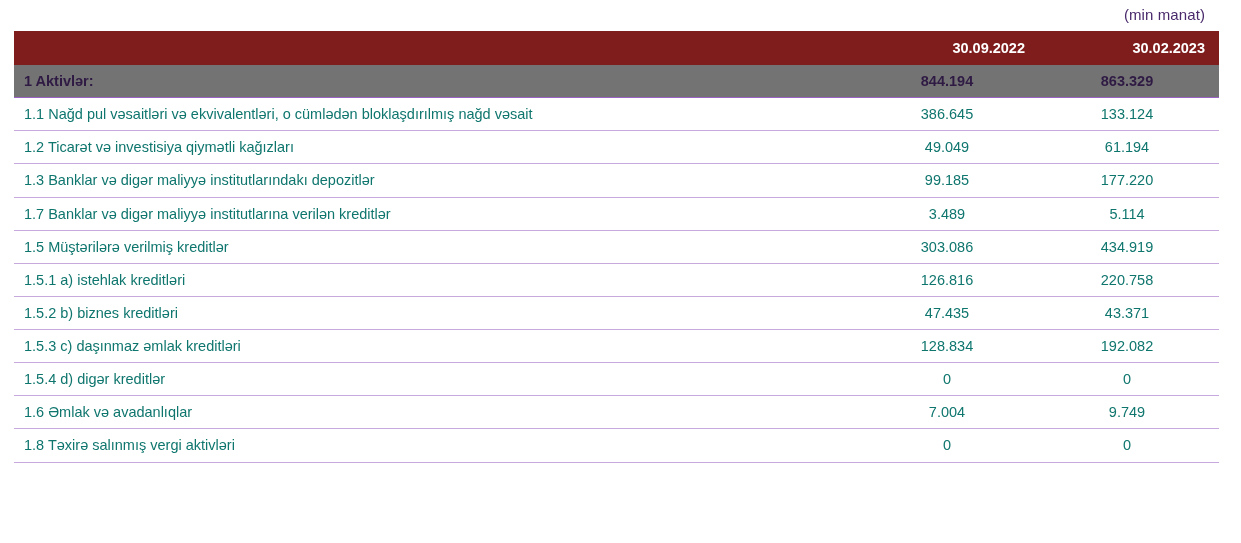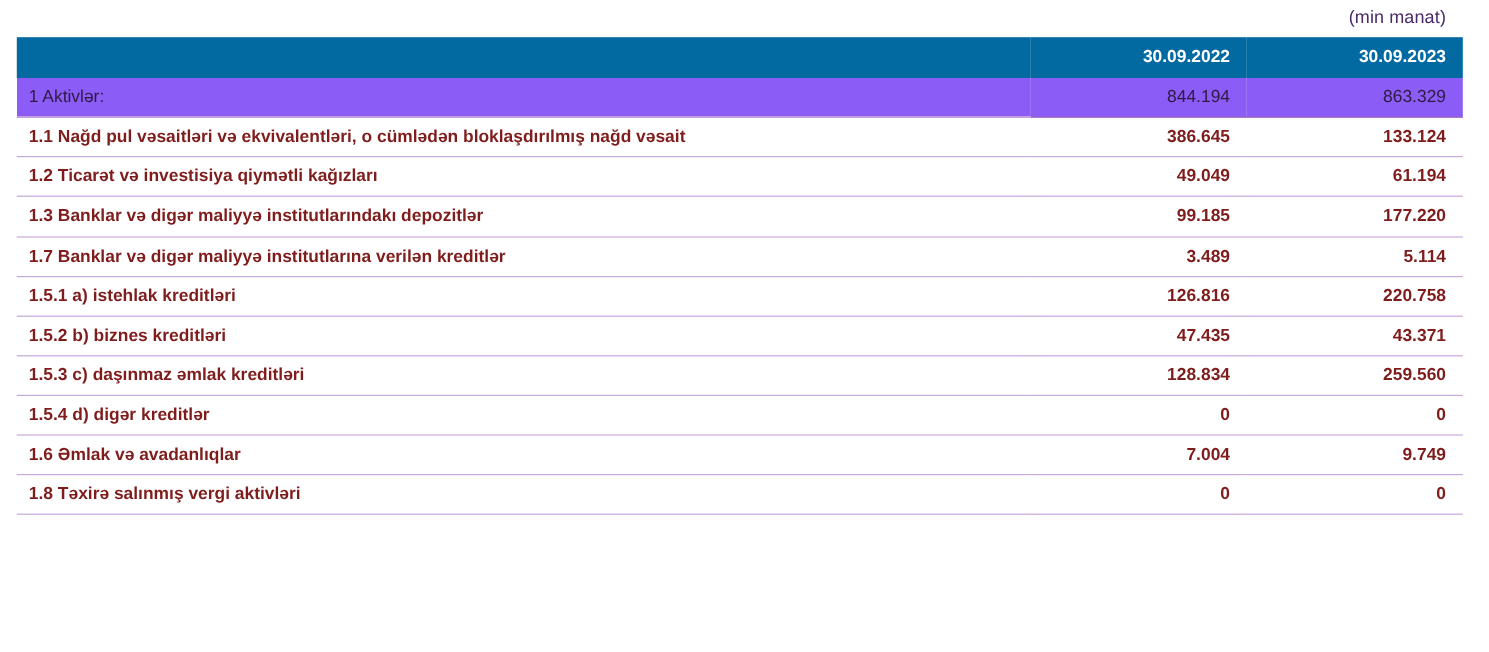--- a/index.html
+++ b/index.html
@@ -32,55 +32,54 @@
     width: 1205px;
     margin-left: 14px;
     border-collapse: collapse;
     table-layout: fixed;
     font-size: 14.5px;
   }
   table.fin col.c-label { width: 845px; }
   table.fin col.c-num { width: 180px; }
 
   thead th {
-    background: #0369a1;
+    background: #7f1d1d;
     color: #ffffff;
     font-weight: bold;
     font-size: 14.5px;
     padding: 9px 14px 9px 10px;
     text-align: right;
     border: none;
     white-space: nowrap;
   }
   thead th.head-blank {
     text-align: left;
   }
   tbody tr.total-row td {
-    background: #8b5cf6;
-    font-weight: normal;
+    background: #737373;
+    font-weight: bold;
     color: #2f1a44;
     border-bottom: 1px solid #9a63c4;
   }
   tbody td {
     padding: 7px 14px 7px 10px;
     border-bottom: 1px solid #c7a9dd;
-    color: #7f1d1d;
+    color: #0f766e;
     vertical-align: middle;
     line-height: 1.25;
-    font-weight: bold;
   }
   tbody td.label {
     text-align: left;
     padding-left: 10px;
     white-space: nowrap;
     overflow: hidden;
     text-overflow: ellipsis;
   }
   tbody td.num {
-    text-align: right;
+    text-align: center;
     font-variant-numeric: tabular-nums;
     white-space: nowrap;
   }
   tbody tr:last-child td {
     border-bottom: 1px solid #c7a9dd;
   }
 </style>
 </head>
 <body>
 
@@ -91,21 +90,21 @@
   <table class="fin">
     <colgroup>
       <col class="c-label">
       <col class="c-num">
       <col class="c-num">
     </colgroup>
     <thead>
       <tr>
         <th class="head-blank"></th>
         <th>30.09.2022</th>
-        <th>30.09.2023</th>
+        <th>30.02.2023</th>
       </tr>
     </thead>
     <tbody id="fin-body">
         <tr class="total-row">
           <td class="label">1 Aktivlər:</td>
           <td class="num">844.194</td>
           <td class="num">863.329</td>
         </tr>
         <tr>
           <td class="label">1.1 Nağd pul vəsaitləri və ekvivalentləri, o cümlədən bloklaşdırılmış nağd vəsait</td>
@@ -121,33 +120,38 @@
           <td class="label">1.3 Banklar və digər maliyyə institutlarındakı depozitlər</td>
           <td class="num">99.185</td>
           <td class="num">177.220</td>
         </tr>
         <tr>
           <td class="label">1.7 Banklar və digər maliyyə institutlarına verilən kreditlər</td>
           <td class="num">3.489</td>
           <td class="num">5.114</td>
         </tr>
         <tr>
+          <td class="label">1.5 Müştərilərə verilmiş kreditlər</td>
+          <td class="num">303.086</td>
+          <td class="num">434.919</td>
+        </tr>
+        <tr>
           <td class="label">1.5.1 a) istehlak kreditləri</td>
           <td class="num">126.816</td>
           <td class="num">220.758</td>
         </tr>
         <tr>
           <td class="label">1.5.2 b) biznes kreditləri</td>
           <td class="num">47.435</td>
           <td class="num">43.371</td>
         </tr>
         <tr>
           <td class="label">1.5.3 c) daşınmaz əmlak kreditləri</td>
           <td class="num">128.834</td>
-          <td class="num">259.560</td>
+          <td class="num">192.082</td>
         </tr>
         <tr>
           <td class="label">1.5.4 d) digər kreditlər</td>
           <td class="num">0</td>
           <td class="num">0</td>
         </tr>
         <tr>
           <td class="label">1.6 Əmlak və avadanlıqlar</td>
           <td class="num">7.004</td>
           <td class="num">9.749</td>

